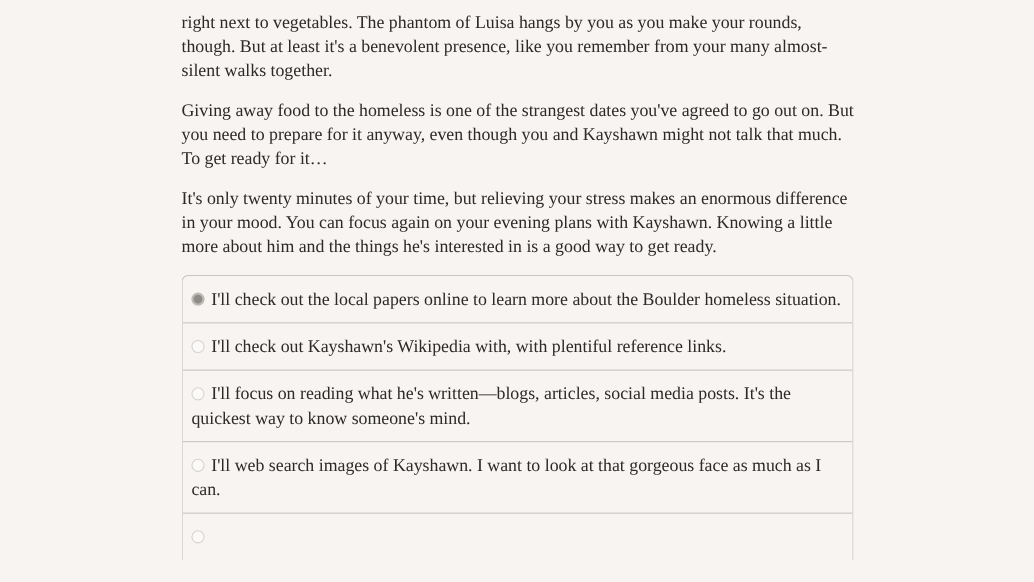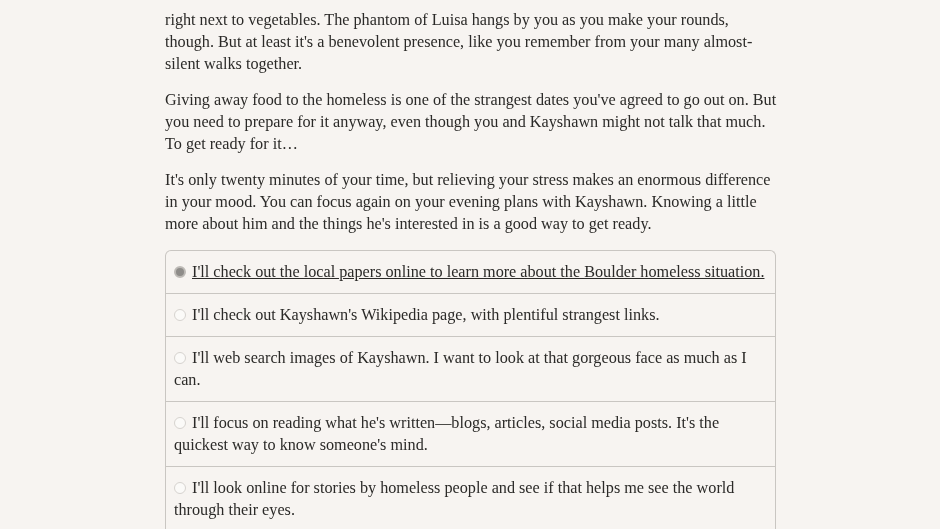--- a/index.html
+++ b/index.html
@@ -36,21 +36,21 @@
     border-bottom-left-radius: 0;
     border-bottom-right-radius: 0;
     background: #f7f4f1;
   }
   .choice {
     position: relative;
     padding: 10px 10px 10px 8px;
     border-top: 1px solid #c9c6c2;
     cursor: pointer;
   }
-  .choice:first-child { border-top: none; text-decoration: underline; }
+  .choice:first-child { border-top: none; }
   .choice .radio {
     display: inline-block;
     width: 12px; height: 12px;
     border-radius: 50%;
     border: 1px solid #d6d3cf;
     background: #fbfaf8;
     vertical-align: -1px;
     margin-right: 6px;
     box-sizing: border-box;
   }
@@ -70,25 +70,25 @@
     <span>right next to vegetables. The phantom of Luisa hangs by you as you make your rounds, though. But at least it's a benevolent presence, like you remember from your many almost-silent walks together.</span>
   </p>
   <p class="para">Giving away food to the homeless is one of the strangest dates you've agreed to go out on. But you need to prepare for it anyway, even though you and Kayshawn might not talk that much. To get ready for it…</p>
   <p class="para">It's only twenty minutes of your time, but relieving your stress makes an enormous difference in your mood. You can focus again on your evening plans with Kayshawn. Knowing a little more about him and the things he's interested in is a good way to get ready.</p>
 
   <div class="choices">
     <div class="choice selected">
       <span class="radio"></span><span class="label">I'll check out the local papers online to learn more about the Boulder homeless situation.</span>
     </div>
     <div class="choice">
-      <span class="radio"></span><span class="label">I'll check out Kayshawn's Wikipedia page, with plentiful strangest links.</span>
+      <span class="radio"></span><span class="label">I'll check out Kayshawn's Wikipedia with, with plentiful reference links.</span>
+    </div>
+    <div class="choice">
+      <span class="radio"></span><span class="label">I'll focus on reading what he's written—blogs, articles, social media posts. It's the quickest way to know someone's mind.</span>
     </div>
     <div class="choice">
       <span class="radio"></span><span class="label">I'll web search images of Kayshawn. I want to look at that gorgeous face as much as I can.</span>
     </div>
     <div class="choice">
-      <span class="radio"></span><span class="label">I'll focus on reading what he's written—blogs, articles, social media posts. It's the quickest way to know someone's mind.</span>
-    </div>
-    <div class="choice">
-      <span class="radio"></span><span class="label">I'll look online for stories by homeless people and see if that helps me see the world through their eyes.</span>
+      <span class="radio"></span>
     </div>
   </div>
 </div>
 
 </body></html>

